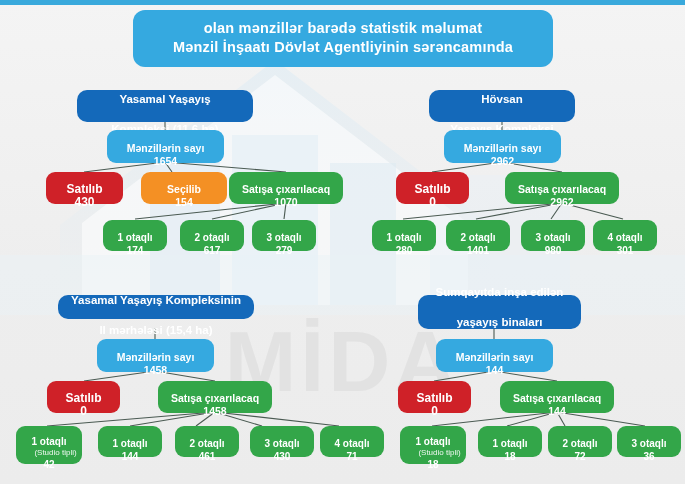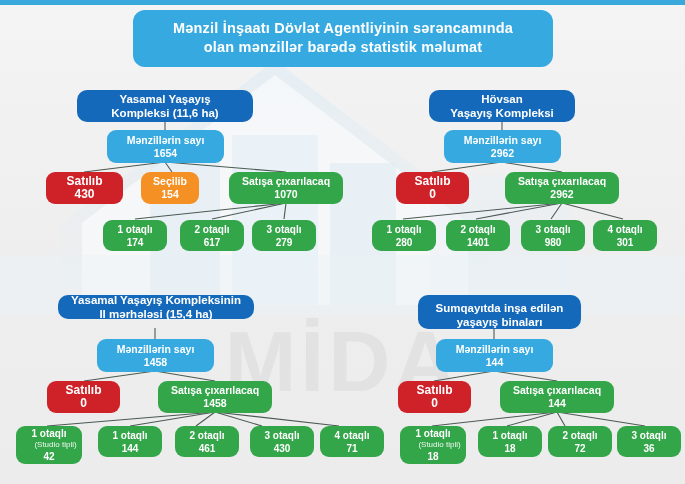--- a/index.html
+++ b/index.html
@@ -32,21 +32,21 @@
     padding:9px 6px 10px 6px;box-sizing:border-box;
     letter-spacing:.2px;
   }
 
   .node{
     position:absolute;box-sizing:border-box;text-align:center;
     color:#ffffff;border-radius:9px;
     display:flex;flex-direction:column;align-items:center;justify-content:center;
     line-height:13px;
   }
-  .node .lbl{font-weight:bold;}
+  .node .lbl{font-weight:bold;margin-top:16px;}
   .node .val{font-weight:bold;}
   .node .sub{font-size:8px;font-weight:normal;line-height:10px;opacity:.92;margin-left:13px;}
 
   .n-root{background:#1469ba;border-radius:10px;font-size:11.5px;line-height:14px;}
   .n-root .lbl{font-weight:bold;}
   .n-count{background:#35a9e0;font-size:10.5px;}
   .n-sold{background:#cf2128;font-size:12px;}
   .n-sel{background:#f49024;font-size:10.5px;}
   .n-sale{background:#33a649;font-size:10.5px;}
   .n-room{background:#33a649;font-size:10px;}
@@ -108,37 +108,37 @@
       <path d="M494,371 L434,381"></path>
       <path d="M494,371 L557,381"></path>
       <path d="M557,412 L432,426"></path>
       <path d="M557,412 L507,426"></path>
       <path d="M557,412 L565,426"></path>
       <path d="M557,412 L645,426"></path>
     </g>
   </svg>
 
   <div class="title">
+    <div>olan mənzillər barədə statistik məlumat</div>
     <div>Mənzil İnşaatı Dövlət Agentliyinin sərəncamında</div>
-    <div>olan mənzillər barədə statistik məlumat</div>
   </div>
 
   <div class="node n-root" style="left:77px;top:90px;width:176px;height:32px;">
     <span class="lbl">Yasamal Yaşayış</span>
     <span class="lbl">Kompleksi (11,6 ha)</span>
   </div>
   <div class="node n-count" style="left:107px;top:130px;width:117px;height:33px;">
     <span class="lbl">Mənzillərin sayı</span>
     <span class="val">1654</span>
   </div>
   <div class="node n-sold" style="left:46px;top:172px;width:77px;height:32px;">
     <span class="lbl">Satılıb</span>
     <span class="val">430</span>
   </div>
-  <div class="node n-sel" style="left:141px;top:172px;width:58px;height:32px;">
+  <div class="node n-sel" style="left:141px;top:172px;width:86px;height:32px;">
     <span class="lbl">Seçilib</span>
     <span class="val">154</span>
   </div>
   <div class="node n-sale" style="left:229px;top:172px;width:114px;height:32px;">
     <span class="lbl">Satışa çıxarılacaq</span>
     <span class="val">1070</span>
   </div>
   <div class="node n-room" style="left:103px;top:220px;width:64px;height:31px;">
     <span class="lbl">1 otaqlı</span>
     <span class="val">174</span>

